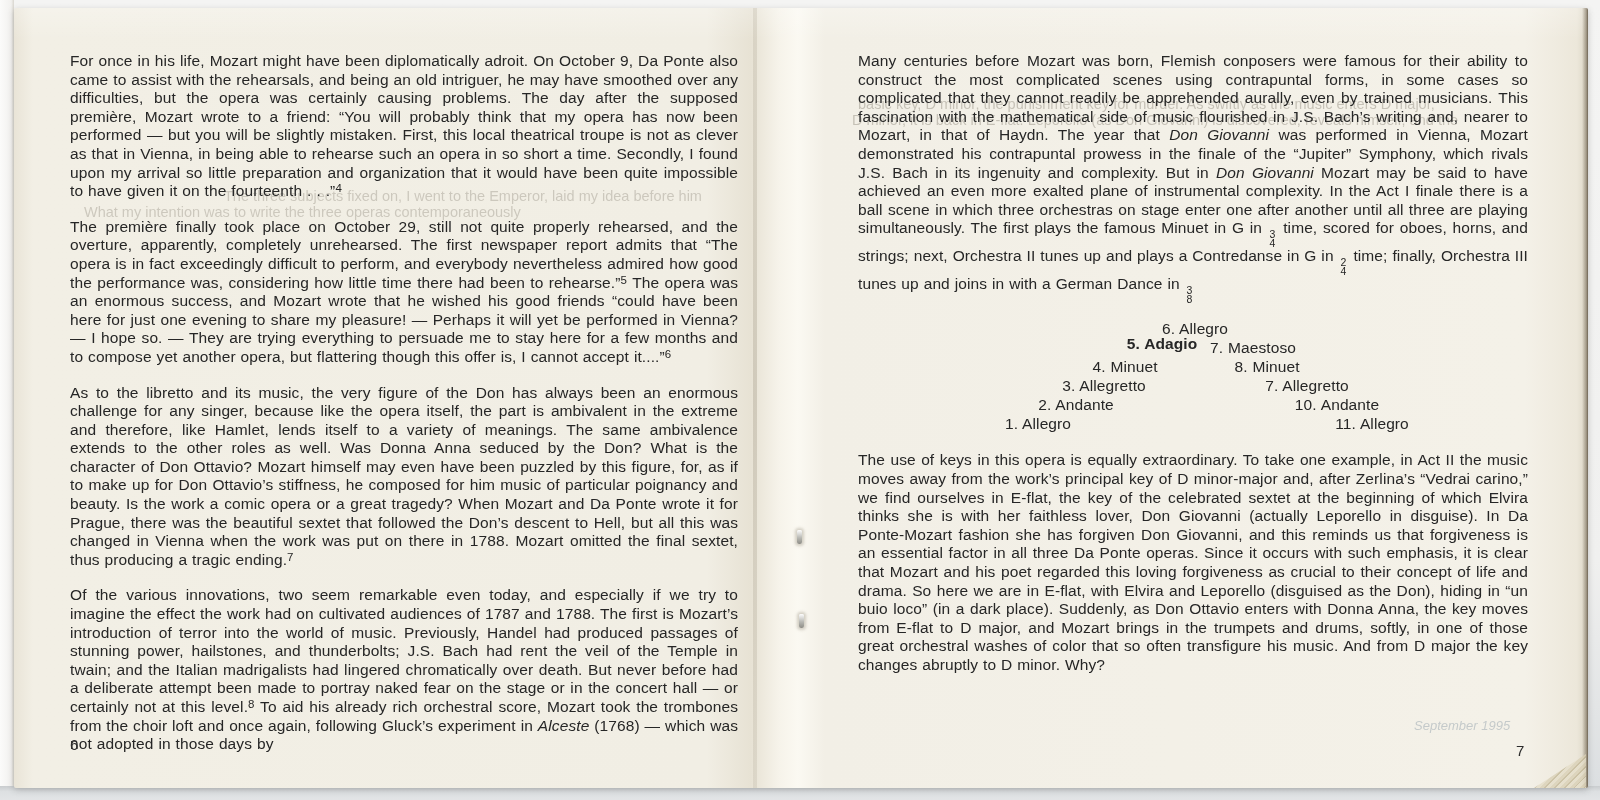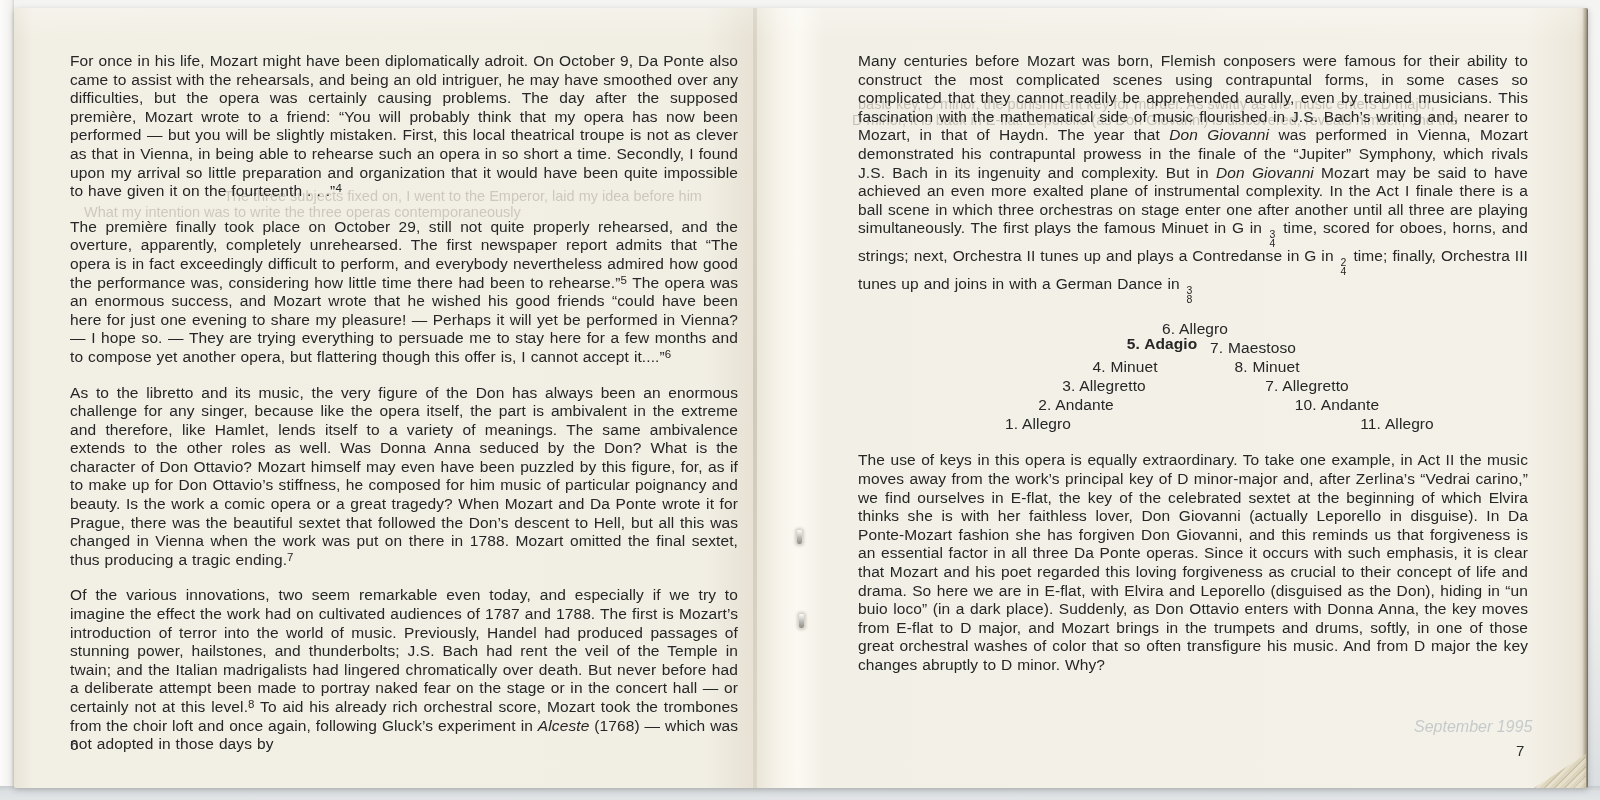--- a/index.html
+++ b/index.html
@@ -54,33 +54,33 @@
     vertical-align:-5px;line-height:1;font-size:10.5px;margin:0 2px;}
   .frac span{display:block;height:9px;}
 
   .pyramid{position:relative;height:114px;margin:2px 0 17px 0;}
   .pyramid span{position:absolute;transform:translateX(-50%);white-space:nowrap;}
   .p-r0c0{left:337px;top:0;}
   .p-r1c0{left:304px;top:15px;font-weight:bold;}  .p-r1c1{left:395px;top:19px;}
   .p-r2c0{left:267px;top:38px;}  .p-r2c1{left:409px;top:38px;}
   .p-r3c0{left:246px;top:57px;}  .p-r3c1{left:449px;top:57px;}
   .p-r4c0{left:218px;top:76px;}  .p-r4c1{left:479px;top:76px;}
-  .p-r5c0{left:180px;top:95px;}  .p-r5c1{left:514px;top:95px;margin-left:25px;}
+  .p-r5c0{left:180px;top:95px;}  .p-r5c1{left:514px;top:95px;}
 
   .page-number{position:absolute;font-size:15px;color:#2b2b2b;}
   .page-number.pn-left{left:56px;top:728px;}
   .page-number.pn-right{left:1502px;top:734px;}
 
   .ghost{position:absolute;white-space:nowrap;color:#9a9488;opacity:.42;
     font-size:14.5px;filter:blur(.4px);}
   .ghost.gl1{left:210px;top:180px;}
   .ghost.gl2{left:70px;top:196px;}
   .ghost.gr1{left:844px;top:88px;opacity:.5;}
   .ghost.gr2{left:838px;top:104px;opacity:.5;}
-  .ghost.date{left:1400px;top:710px;font-style:italic;font-size:16px;
+  .ghost.date{left:1400px;top:710px;font-style:italic;font-size:13px;
     color:#9fabb3;opacity:.55;filter:blur(.5px);}
 </style>
 </head>
 <body>
 
 <div class="scan-strip-left"></div>
 <div class="scan-strip-bottom"></div>
 
 <div class="booklet">
   <div class="gutter-crease"></div>

